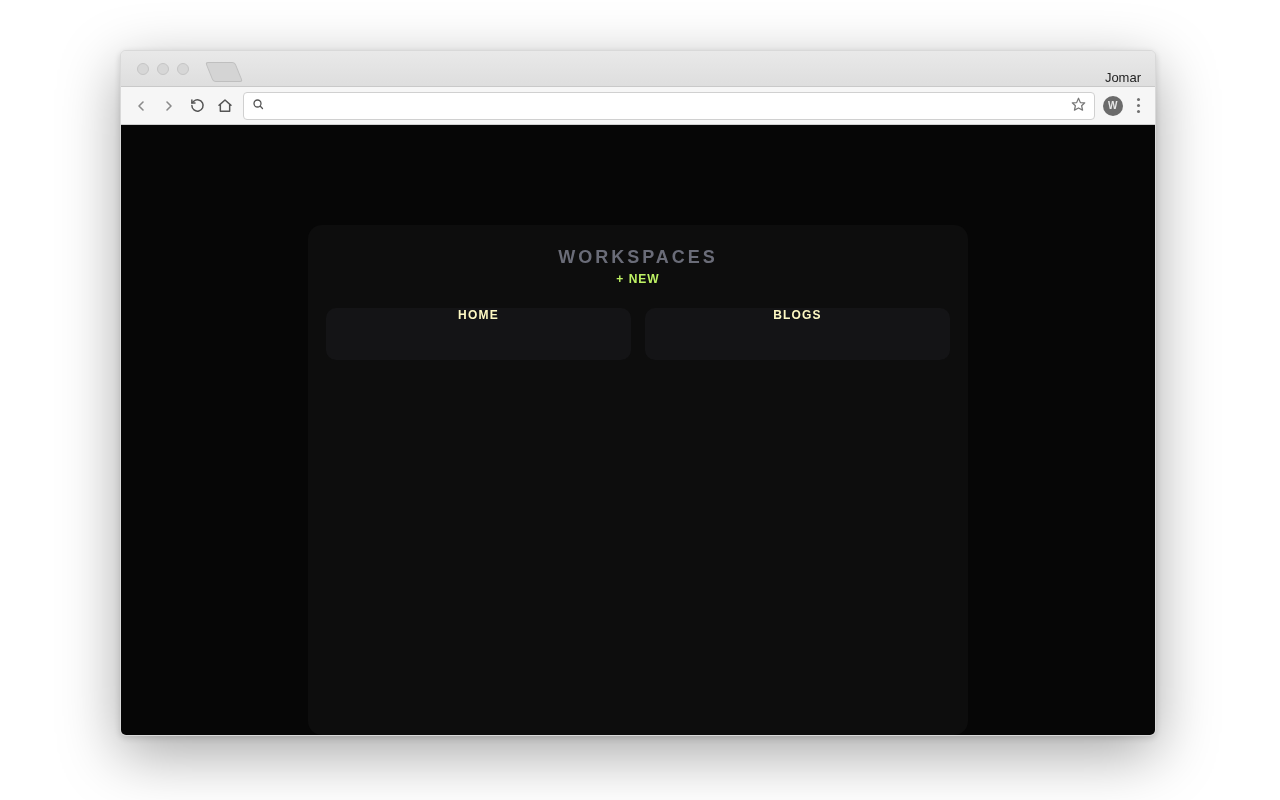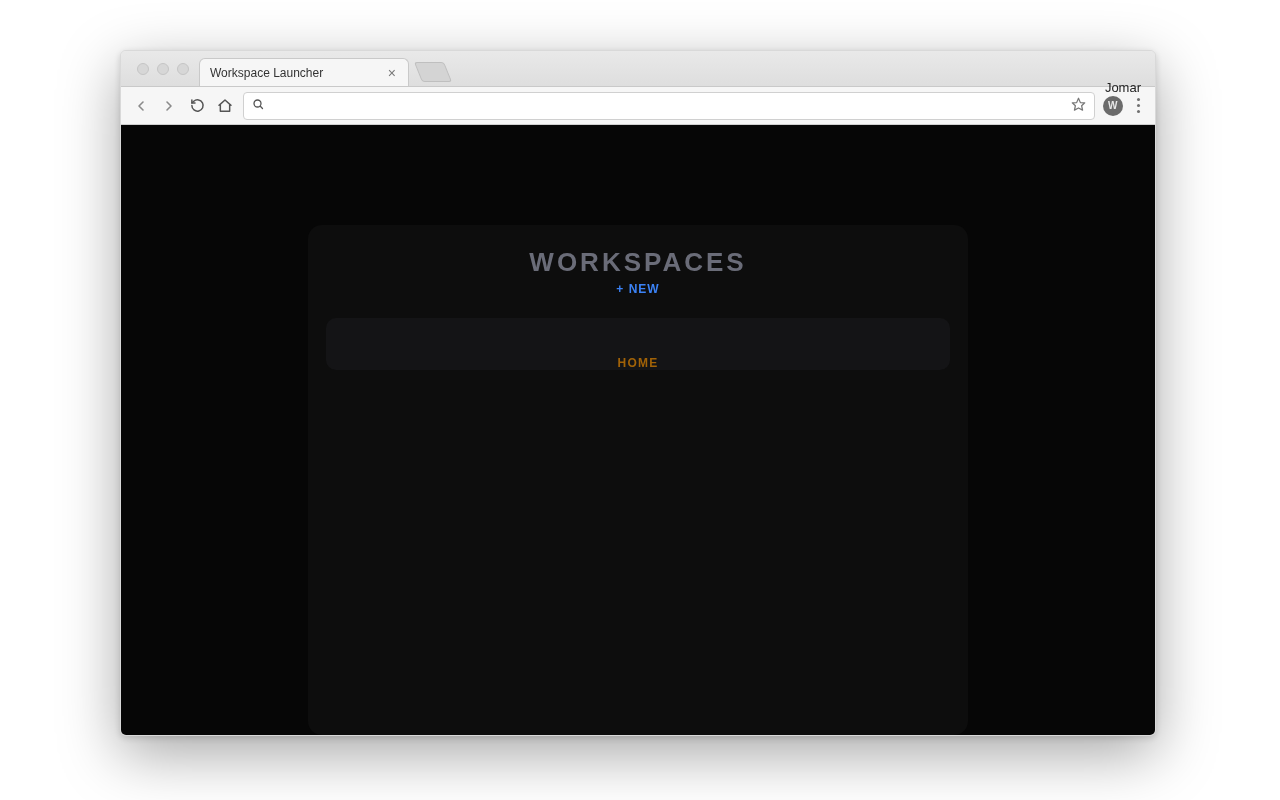--- a/index.html
+++ b/index.html
@@ -72,21 +72,21 @@
     background: #d4d4d4;
     border: 1px solid #bfbfbf;
     border-radius: 3px;
     transform: skewX(22deg);
     margin-left: 10px;
     margin-bottom: 4px;
   }
   .profile-name {
     position: absolute;
     right: 14px;
-    top: 18px;
+    top: 8px;
     height: 36px;
     display: flex;
     align-items: center;
     font-size: 13px;
     color: #222;
   }
 
   
   .toolbar {
     height: 38px;
@@ -152,67 +152,63 @@
   .panel {
     margin-top: 100px;
     width: 660px;
     background: #0d0d0d;
     border-radius: 14px;
     padding: 22px 18px 22px;
   }
   .panel-title {
     text-align: center;
     color: #6a6c78;
-    font-size: 26px;
+    font-size: 18px;
     font-weight: 700;
     letter-spacing: 3px;
   }
   .panel-sub {
     text-align: center;
-    color: #3b82f6;
+    color: #bef264;
     font-size: 12px;
     font-weight: 600;
     letter-spacing: 1px;
     margin-top: 4px;
     cursor: pointer;
   }
   .tiles {
     display: flex;
     gap: 14px;
     margin-top: 22px;
   }
   .tile {
     flex: 1;
     height: 52px;
     background: #141416;
     border-radius: 10px;
     display: flex;
-    align-items: flex-end;
+    align-items: flex-start;
     justify-content: center;
-    color: #a16207;
+    color: #fef9c3;
     font-size: 12px;
     font-weight: 600;
     letter-spacing: 1.2px;
     cursor: pointer;
   }
 </style>
 </head>
 <body>
 
 <div class="browser-window">
 
   <div class="tab-strip">
     <div class="traffic-lights">
       <div class="dot"></div>
       <div class="dot"></div>
       <div class="dot"></div>
-    </div>
-    <div class="tab">
-      <span class="tab-title">Workspace Launcher</span>
-      <span class="tab-close">×</span>
     </div>
     <div class="new-tab-stub"></div>
     <div class="profile-name">Jomar</div>
   </div>
 
   <div class="toolbar">
     <div class="nav-icon">
       <svg width="16" height="16" viewBox="0 0 24 24" fill="none" stroke="currentColor" stroke-width="2.4" stroke-linecap="round" stroke-linejoin="round">
           <polyline points="15 18 9 12 15 6"></polyline>
         </svg>
@@ -259,17 +255,20 @@
   </div>
 
   <div class="viewport">
     <div class="panel">
       <div class="panel-title">WORKSPACES</div>
       <div class="panel-sub">+ NEW</div>
       <div class="tiles">
         <div class="tile">
           <span>HOME</span>
         </div>
+        <div class="tile">
+          <span>BLOGS</span>
+        </div>
       </div>
     </div>
   </div>
 
 </div>
 
 </body></html>

